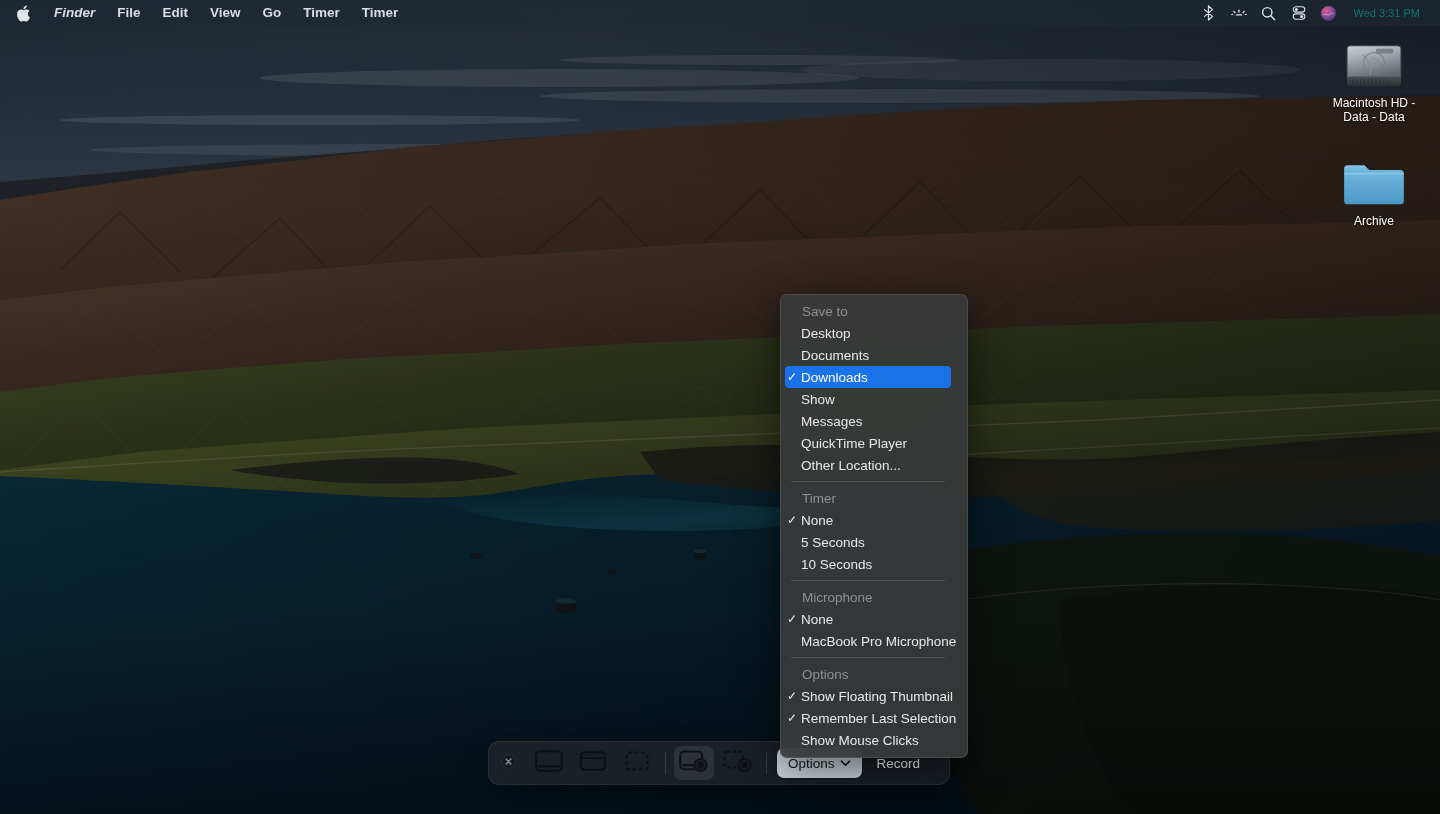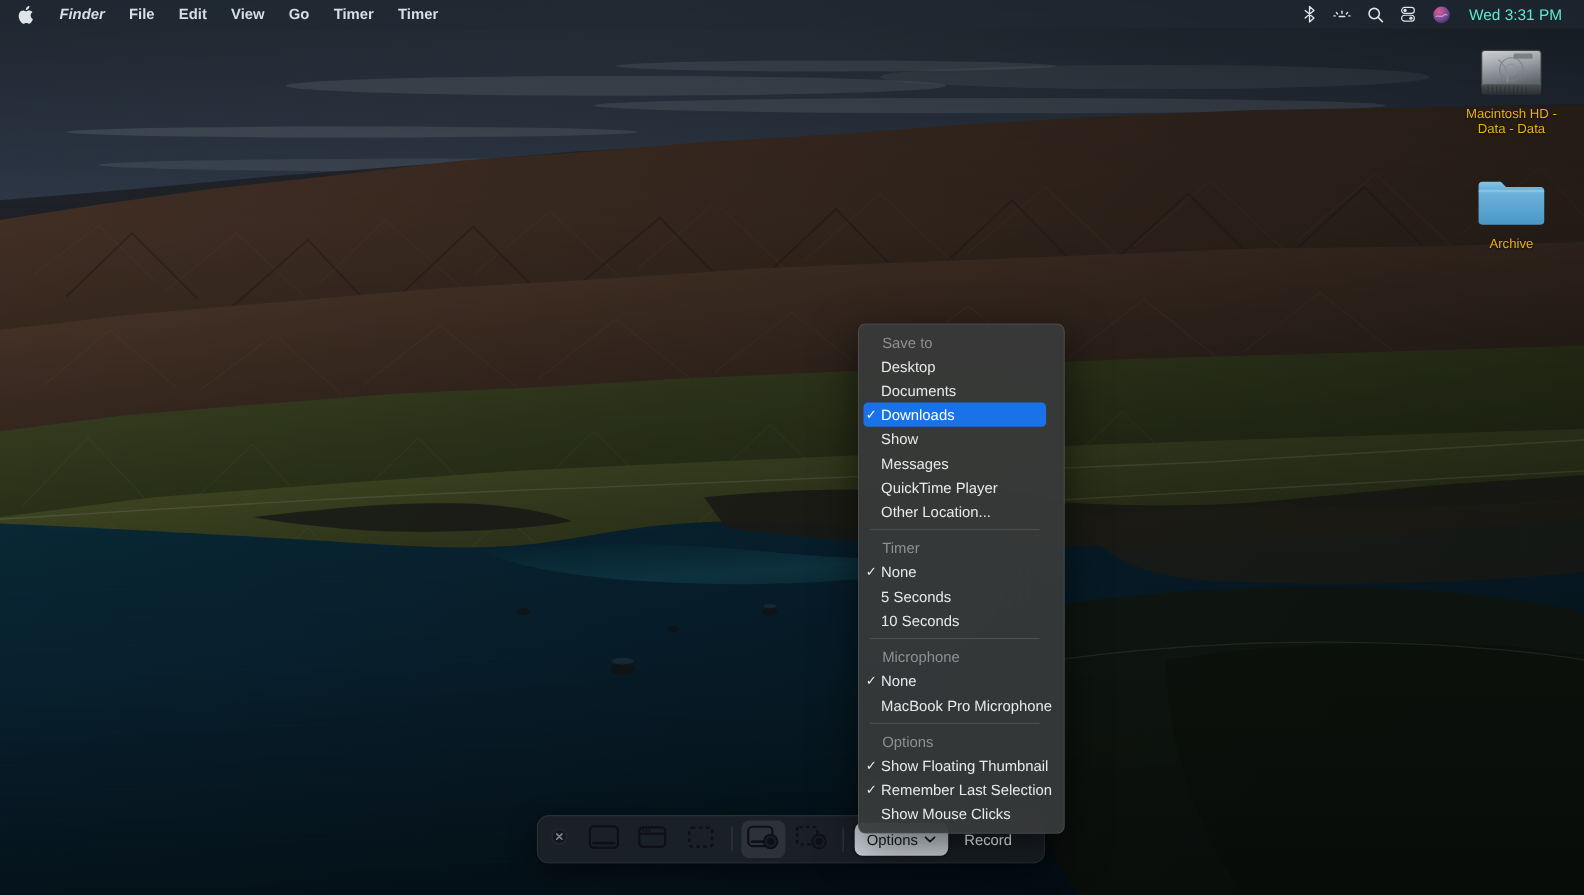--- a/index.html
+++ b/index.html
@@ -32,30 +32,30 @@
   }
   #menubar .mb-item.bold{ font-weight:bold;font-style:italic; }
   #menubar .apple{ padding:0 12px 0 2px; display:flex; align-items:center; }
   #menubar .right{
     margin-left:auto; display:flex; align-items:center;
     padding-right:14px; gap:0px;
   }
   #menubar .right .mb-icon{
     width:30px; height:22px; display:flex; align-items:center; justify-content:center;
   }
-  #menubar .clock{ padding:0 6px 0 10px; font-size:14px; color:#5eead4; white-space:nowrap;}
+  #menubar .clock{ padding:0 6px 0 10px; font-size:11px; color:#0f766e; white-space:nowrap;}
 
   
   .desk-icon{
     position:absolute; width:104px; text-align:center; z-index:20;
   }
   .desk-icon .glyph{ height:62px; display:flex; align-items:flex-end; justify-content:center; }
   .desk-icon .label{
     margin-top:4px; font-size:12px; line-height:14px;
-    color:#eab308; text-shadow:0 1px 2px rgba(0,0,0,.8);
+    color:#ffffff; text-shadow:0 1px 2px rgba(0,0,0,.8);
     word-wrap:break-word;
   }
   #icon-hd{ left:1322px; top:30px; }
   #icon-archive{ left:1322px; top:148px; }
 
   
   #capture-toolbar{
     position:absolute; left:488px; top:741px; width:462px; height:44px;
     background:rgba(28,34,40,0.88);
     backdrop-filter: blur(24px);

